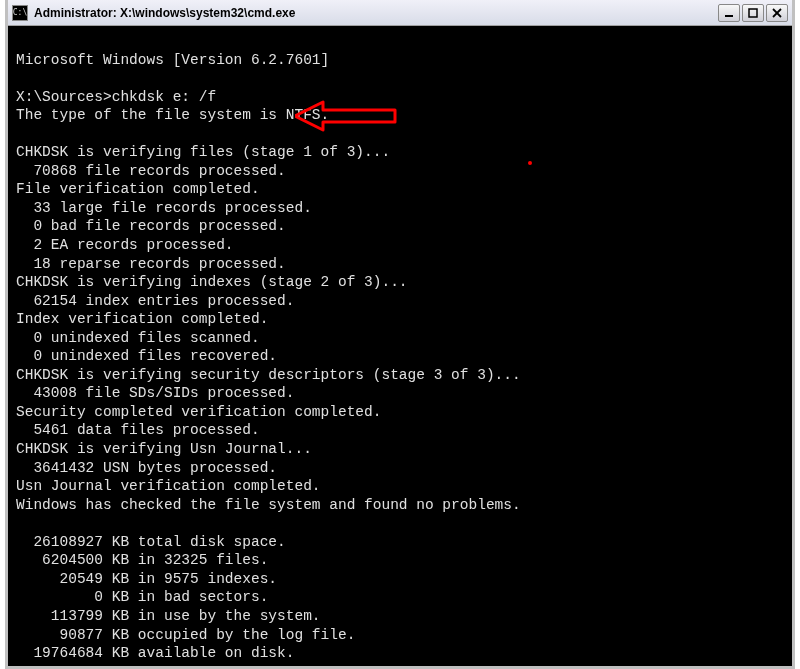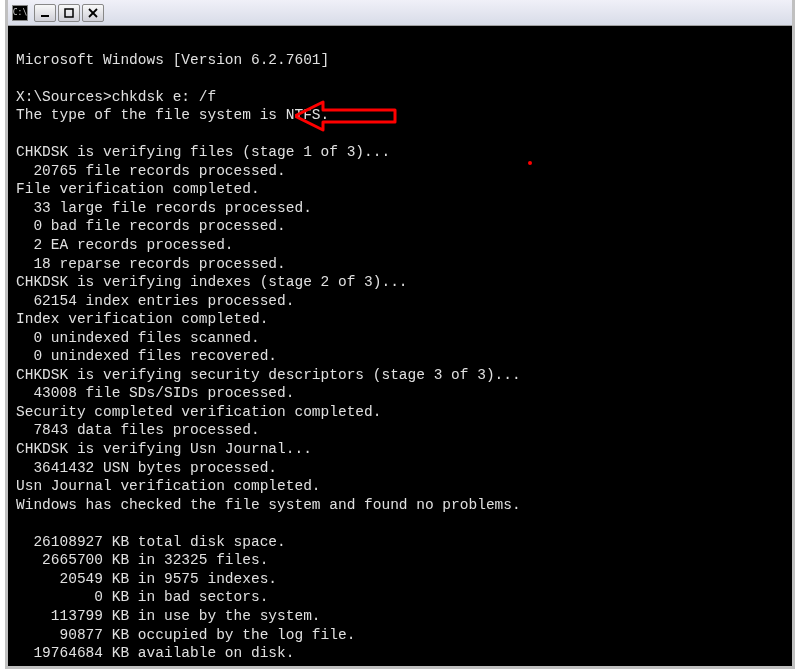--- a/index.html
+++ b/index.html
@@ -97,20 +97,21 @@
       border-radius: 50%;
       pointer-events: none;
     }
   </style>
 </head>
 <body>
 
 <div class="window">
   <div class="titlebar">
     <div class="app-icon">C:\</div>
+    <div class="title-text">Administrator: X:\windows\system32\cmd.exe</div>
     <div class="window-controls">
       <div class="win-btn">
         <svg width="10" height="10" viewBox="0 0 10 10">
             <line x1="1" y1="8" x2="9" y2="8" stroke="#000" stroke-width="2"></line>
           </svg>
       </div>
       <div class="win-btn">
         <svg width="10" height="10" viewBox="0 0 10 10">
             <rect x="1" y="1" width="8" height="8" fill="none" stroke="#000" stroke-width="1.5"></rect>
           </svg>
@@ -124,42 +125,42 @@
     </div>
   </div>
 
   <div class="terminal">
 <span>Microsoft Windows [Version 6.2.7601]</span>
 <span></span>
 <span>X:\Sources&gt;chkdsk e: /f</span>
 <span>The type of the file system is NTFS.</span>
 <span></span>
 <span>CHKDSK is verifying files (stage 1 of 3)...</span>
-<span>  20765 file records processed.</span>
+<span>  70868 file records processed.</span>
 <span>File verification completed.</span>
 <span>  33 large file records processed.</span>
 <span>  0 bad file records processed.</span>
 <span>  2 EA records processed.</span>
 <span>  18 reparse records processed.</span>
 <span>CHKDSK is verifying indexes (stage 2 of 3)...</span>
 <span>  62154 index entries processed.</span>
 <span>Index verification completed.</span>
 <span>  0 unindexed files scanned.</span>
 <span>  0 unindexed files recovered.</span>
 <span>CHKDSK is verifying security descriptors (stage 3 of 3)...</span>
 <span>  43008 file SDs/SIDs processed.</span>
 <span>Security completed verification completed.</span>
-<span>  7843 data files processed.</span>
+<span>  5461 data files processed.</span>
 <span>CHKDSK is verifying Usn Journal...</span>
 <span>  3641432 USN bytes processed.</span>
 <span>Usn Journal verification completed.</span>
 <span>Windows has checked the file system and found no problems.</span>
 <span></span>
 <span>  26108927 KB total disk space.</span>
-<span>   2665700 KB in 32325 files.</span>
+<span>   6204500 KB in 32325 files.</span>
 <span>     20549 KB in 9575 indexes.</span>
 <span>         0 KB in bad sectors.</span>
 <span>    113799 KB in use by the system.</span>
 <span>     90877 KB occupied by the log file.</span>
 <span>  19764684 KB available on disk.</span>
 <span></span>
 
 
 
 

